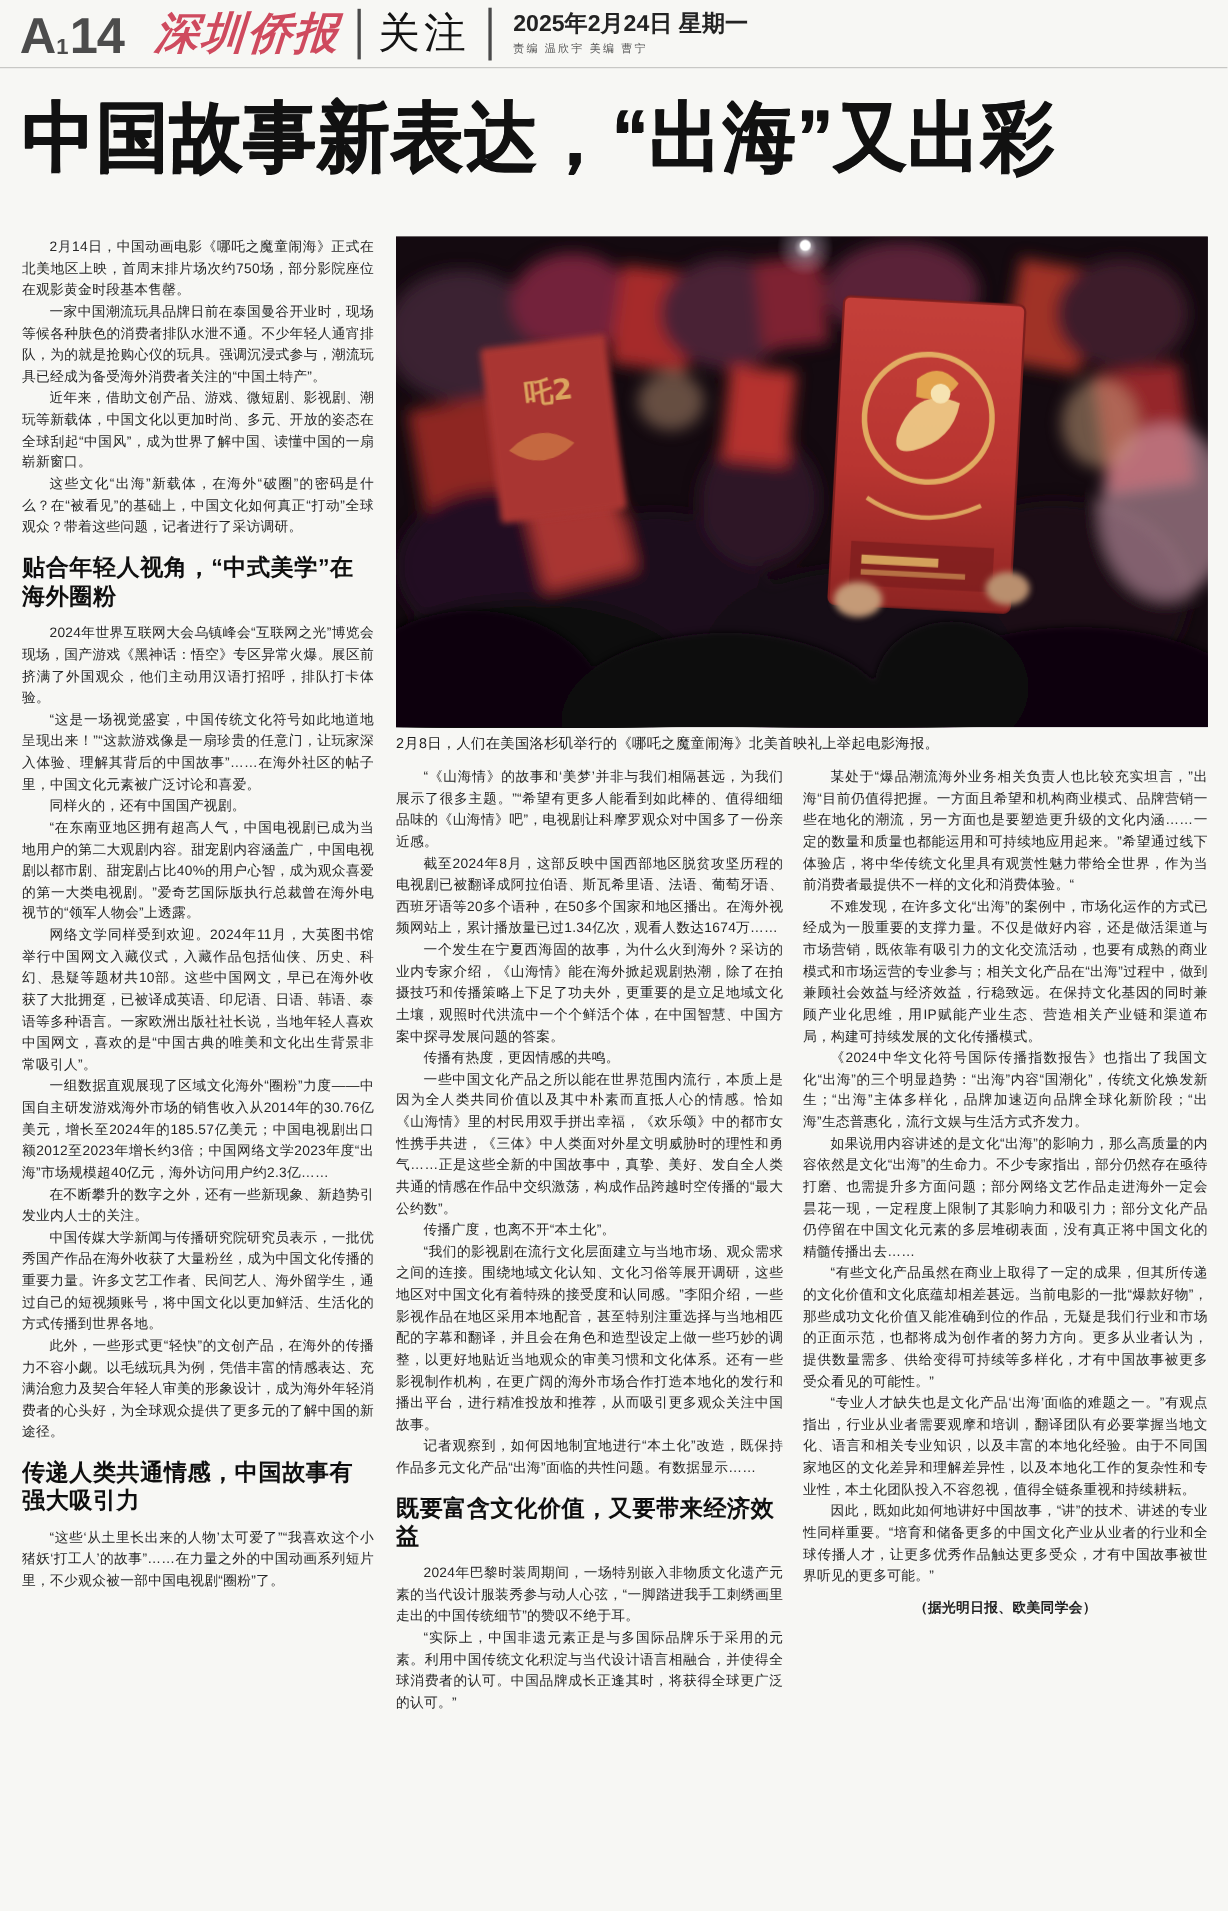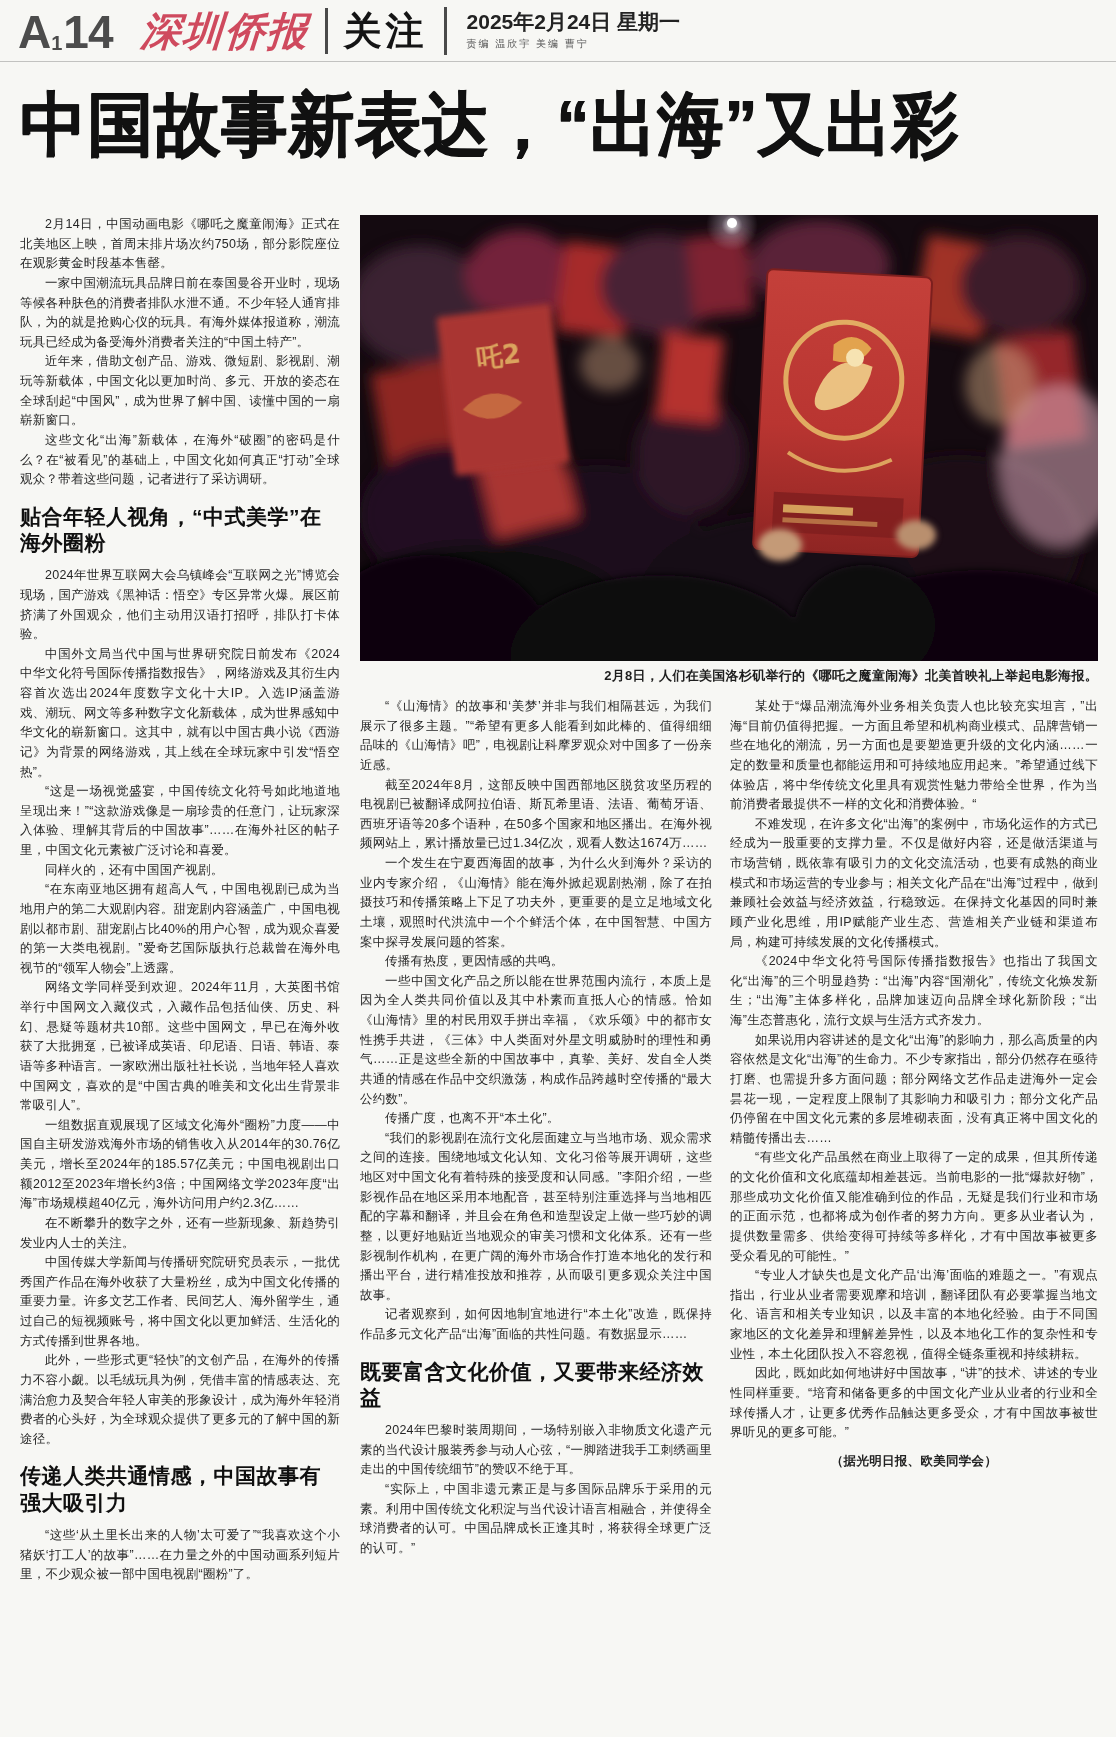--- a/index.html
+++ b/index.html
@@ -19,42 +19,41 @@
   .pagecode .big{font-size:46px;font-weight:700;letter-spacing:-1px;}
   .pagecode .sub{font-size:20px;font-weight:700;margin:0 1px 2px 1px;}
   .masthead{
     font-family:"DejaVu Serif","Liberation Serif",serif;
     font-style:italic;font-weight:700;font-size:40px;line-height:1;
     margin-left:28px;letter-spacing:2px;transform:skewX(-4deg);
   }
   .vbar{width:3px;background:#4a4a4a;margin:0 16px;}
   .vbar.tall{height:46px;}
   .vbar.short{height:48px;}
-  .sectionname{font-size:38px;font-weight:700;color:#141414;line-height:1;letter-spacing:4px;}
+  .sectionname{font-size:38px;font-weight:400;color:#141414;line-height:1;letter-spacing:4px;}
   .dateblock{display:flex;flex-direction:column;justify-content:flex-end;margin-left:4px;}
   .dateline{font-size:21px;font-weight:700;color:#222;line-height:1.15;}
   .editorsline{font-size:10px;color:#555;margin-top:3px;letter-spacing:2px;}
   
   .headline{
     position:absolute;left:20px;top:86px;width:1076px;
     font-size:66px;font-weight:900;color:#111;line-height:1.1;
     letter-spacing:1px;white-space:nowrap;
     text-shadow:1px 0 0 #111, 0 1px 0 #111;
     transform:scaleY(1.05);transform-origin:left top;
   }
   
   .content{position:absolute;top:192px;left:20px;width:1078px;display:flex;margin-top:23px;}
   .col{box-sizing:border-box;}
   .col-left{width:340px;height:1525px;overflow:hidden;margin-right:20px;}
   .rightwrap{width:738px;display:flex;flex-direction:column;}
   .photo{width:738px;height:446px;background:#140a10;display:block;}
   .caption{
-    font-size:13px;color:#1e1e1e;text-align:right;margin:6px 0 12px 0;
+    font-size:13px;color:#1e1e1e;margin:6px 0 12px 0;
     letter-spacing:.3px;
-    font-weight:bold;
   }
   .cols2{display:flex;}
   .col-mid{width:352px;height:1010px;overflow:hidden;margin-right:18px;}
   .col-right{width:368px;height:1010px;overflow:hidden;}
   
   .body-para{
     margin:0;text-indent:2em;text-align:justify;
     font-size:12.5px;line-height:1.57;letter-spacing:.25px;color:#262626;
   }
   .section-heading{
@@ -84,26 +83,25 @@
     <div class="editorsline">责编 温欣宇  美编 曹宁</div>
   </div>
 </div>
 
 <div class="headline">中国故事新表达，“出海”又出彩</div>
 
 <div class="content">
 
   <div class="col col-left">
       <p class="body-para">2月14日，中国动画电影《哪吒之魔童闹海》正式在北美地区上映，首周末排片场次约750场，部分影院座位在观影黄金时段基本售罄。</p>
-      <p class="body-para">一家中国潮流玩具品牌日前在泰国曼谷开业时，现场等候各种肤色的消费者排队水泄不通。不少年轻人通宵排队，为的就是抢购心仪的玩具。有海外媒体报道称，潮流玩具已经成为备受海外消费者关注的“中国土特产”。</p>
+      <p class="body-para">一家中国潮流玩具品牌日前在泰国曼谷开业时，现场等候各种肤色的消费者排队水泄不通。不少年轻人通宵排队，为的就是抢购心仪的玩具。强调沉浸式参与，潮流玩具已经成为备受海外消费者关注的“中国土特产”。</p>
       <p class="body-para">近年来，借助文创产品、游戏、微短剧、影视剧、潮玩等新载体，中国文化以更加时尚、多元、开放的姿态在全球刮起“中国风”，成为世界了解中国、读懂中国的一扇崭新窗口。</p>
       <p class="body-para">这些文化“出海”新载体，在海外“破圈”的密码是什么？在“被看见”的基础上，中国文化如何真正“打动”全球观众？带着这些问题，记者进行了采访调研。</p>
       <h3 class="section-heading">贴合年轻人视角，“中式美学”在海外圈粉</h3>
       <p class="body-para">2024年世界互联网大会乌镇峰会“互联网之光”博览会现场，国产游戏《黑神话：悟空》专区异常火爆。展区前挤满了外国观众，他们主动用汉语打招呼，排队打卡体验。</p>
-      <p class="body-para">中国外文局当代中国与世界研究院日前发布《2024中华文化符号国际传播指数报告》，网络游戏及其衍生内容首次选出2024年度数字文化十大IP。入选IP涵盖游戏、潮玩、网文等多种数字文化新载体，成为世界感知中华文化的崭新窗口。这其中，就有以中国古典小说《西游记》为背景的网络游戏，其上线在全球玩家中引发“悟空热”。</p>
       <p class="body-para">“这是一场视觉盛宴，中国传统文化符号如此地道地呈现出来！”“这款游戏像是一扇珍贵的任意门，让玩家深入体验、理解其背后的中国故事”……在海外社区的帖子里，中国文化元素被广泛讨论和喜爱。</p>
       <p class="body-para">同样火的，还有中国国产视剧。</p>
       <p class="body-para">“在东南亚地区拥有超高人气，中国电视剧已成为当地用户的第二大观剧内容。甜宠剧内容涵盖广，中国电视剧以都市剧、甜宠剧占比40%的用户心智，成为观众喜爱的第一大类电视剧。”爱奇艺国际版执行总裁曾在海外电视节的“领军人物会”上透露。</p>
       <p class="body-para">网络文学同样受到欢迎。2024年11月，大英图书馆举行中国网文入藏仪式，入藏作品包括仙侠、历史、科幻、悬疑等题材共10部。这些中国网文，早已在海外收获了大批拥趸，已被译成英语、印尼语、日语、韩语、泰语等多种语言。一家欧洲出版社社长说，当地年轻人喜欢中国网文，喜欢的是“中国古典的唯美和文化出生背景非常吸引人”。</p>
       <p class="body-para">一组数据直观展现了区域文化海外“圈粉”力度——中国自主研发游戏海外市场的销售收入从2014年的30.76亿美元，增长至2024年的185.57亿美元；中国电视剧出口额2012至2023年增长约3倍；中国网络文学2023年度“出海”市场规模超40亿元，海外访问用户约2.3亿……</p>
       <p class="body-para">在不断攀升的数字之外，还有一些新现象、新趋势引发业内人士的关注。</p>
       <p class="body-para">中国传媒大学新闻与传播研究院研究员表示，一批优秀国产作品在海外收获了大量粉丝，成为中国文化传播的重要力量。许多文艺工作者、民间艺人、海外留学生，通过自己的短视频账号，将中国文化以更加鲜活、生活化的方式传播到世界各地。</p>
       <p class="body-para">此外，一些形式更“轻快”的文创产品，在海外的传播力不容小觑。以毛绒玩具为例，凭借丰富的情感表达、充满治愈力及契合年轻人审美的形象设计，成为海外年轻消费者的心头好，为全球观众提供了更多元的了解中国的新途径。</p>
       <h3 class="section-heading">传递人类共通情感，中国故事有强大吸引力</h3>
       <p class="body-para">“这些‘从土里长出来的人物’太可爱了”“我喜欢这个小猪妖‘打工人’的故事”……在力量之外的中国动画系列短片里，不少观众被一部中国电视剧“圈粉”了。</p>

